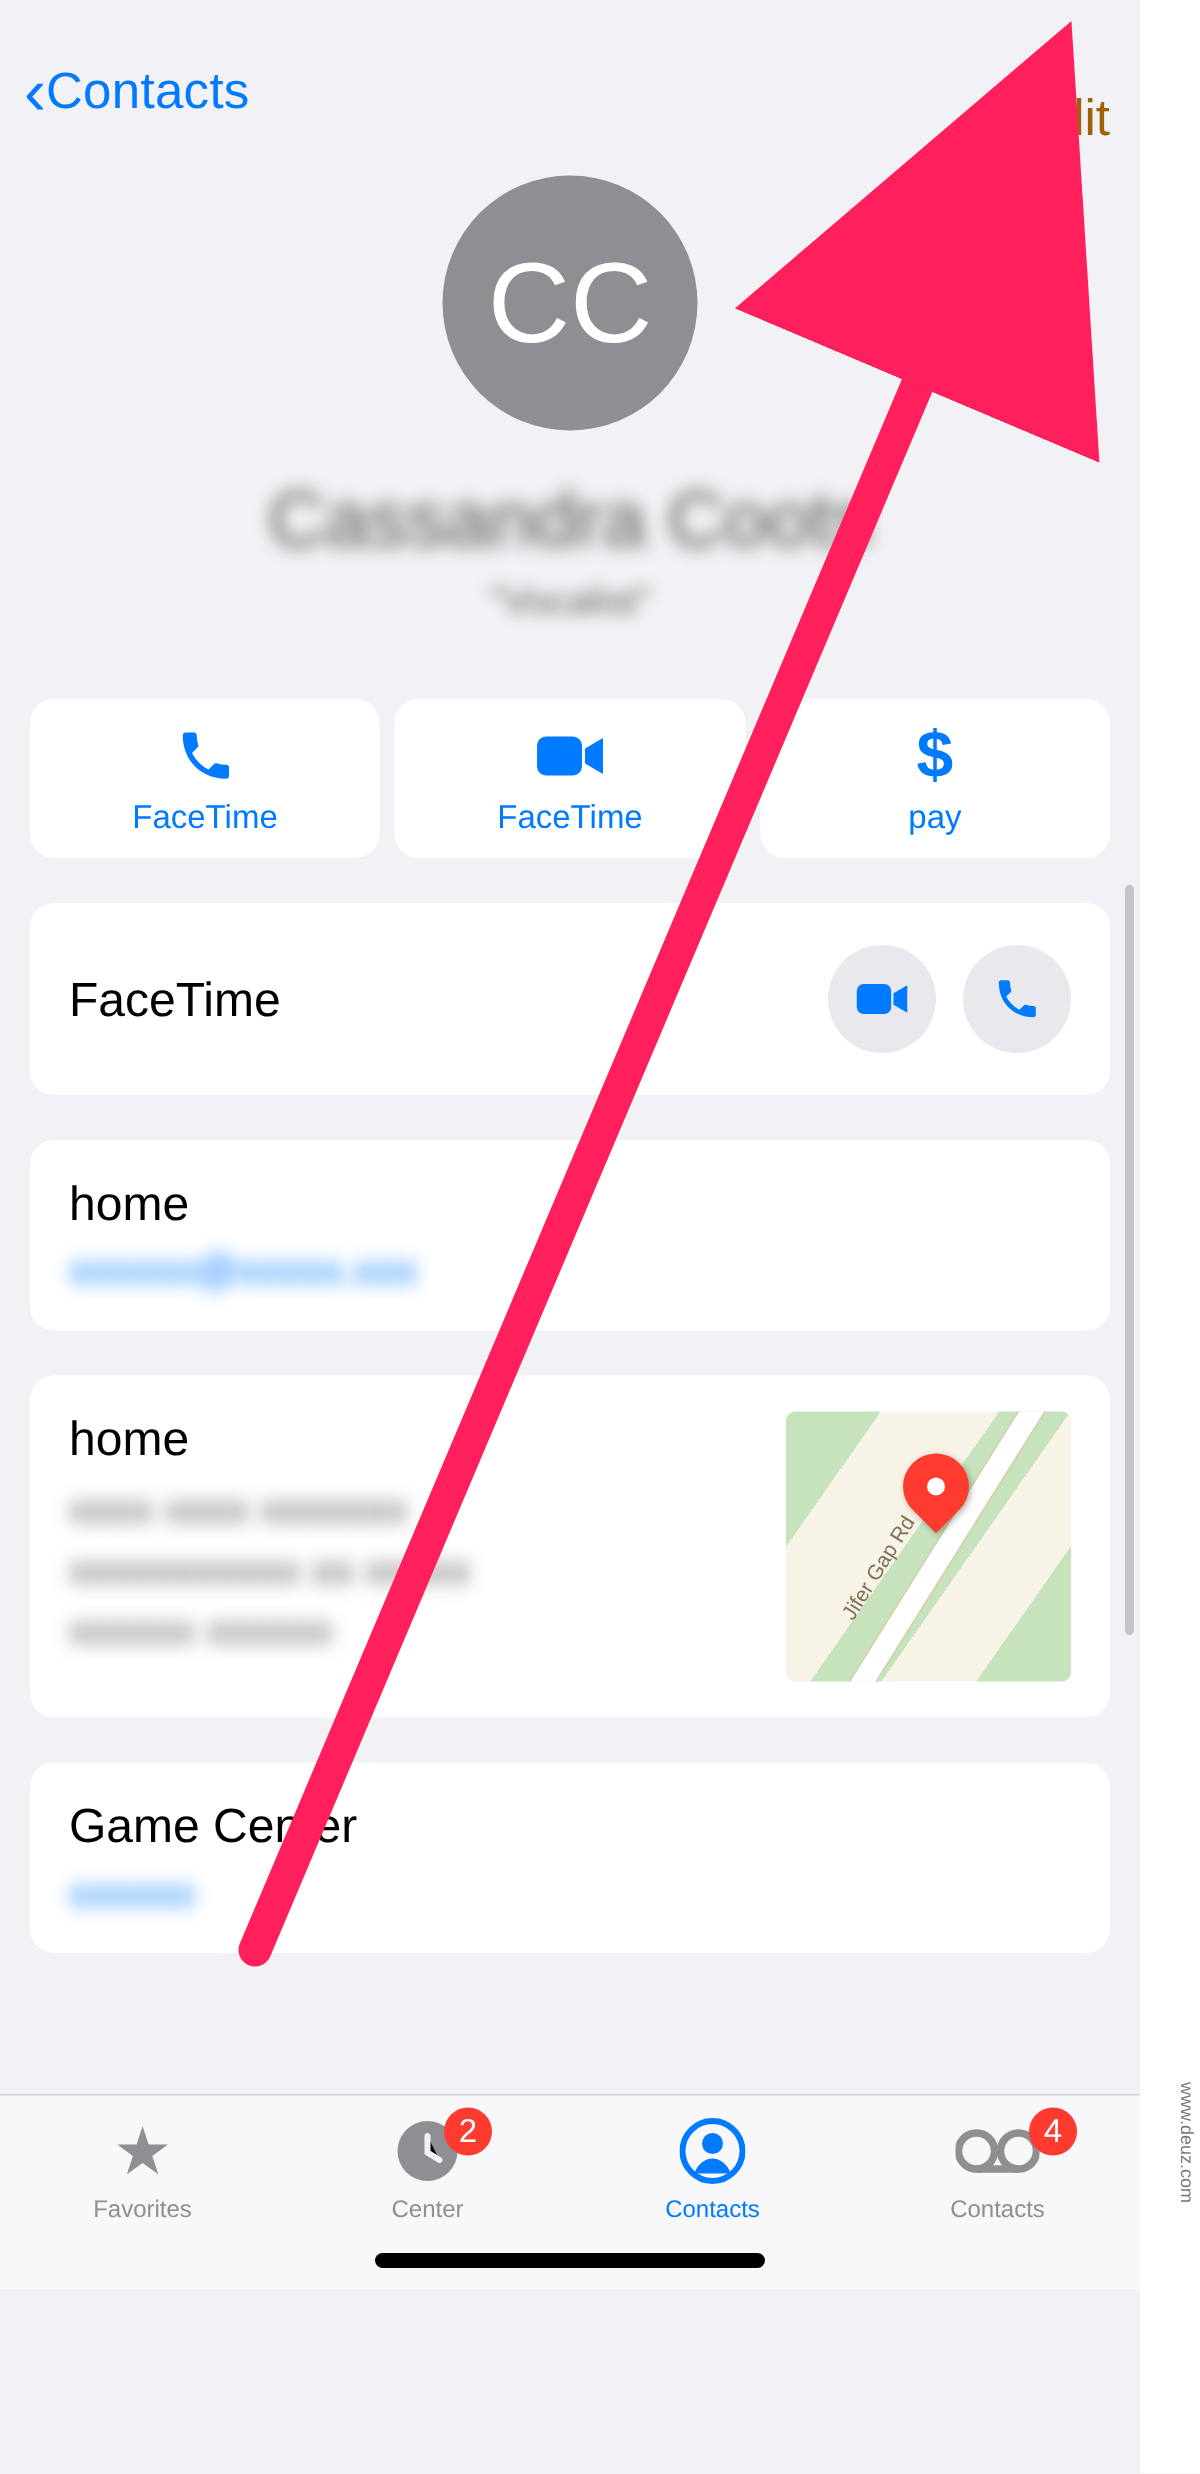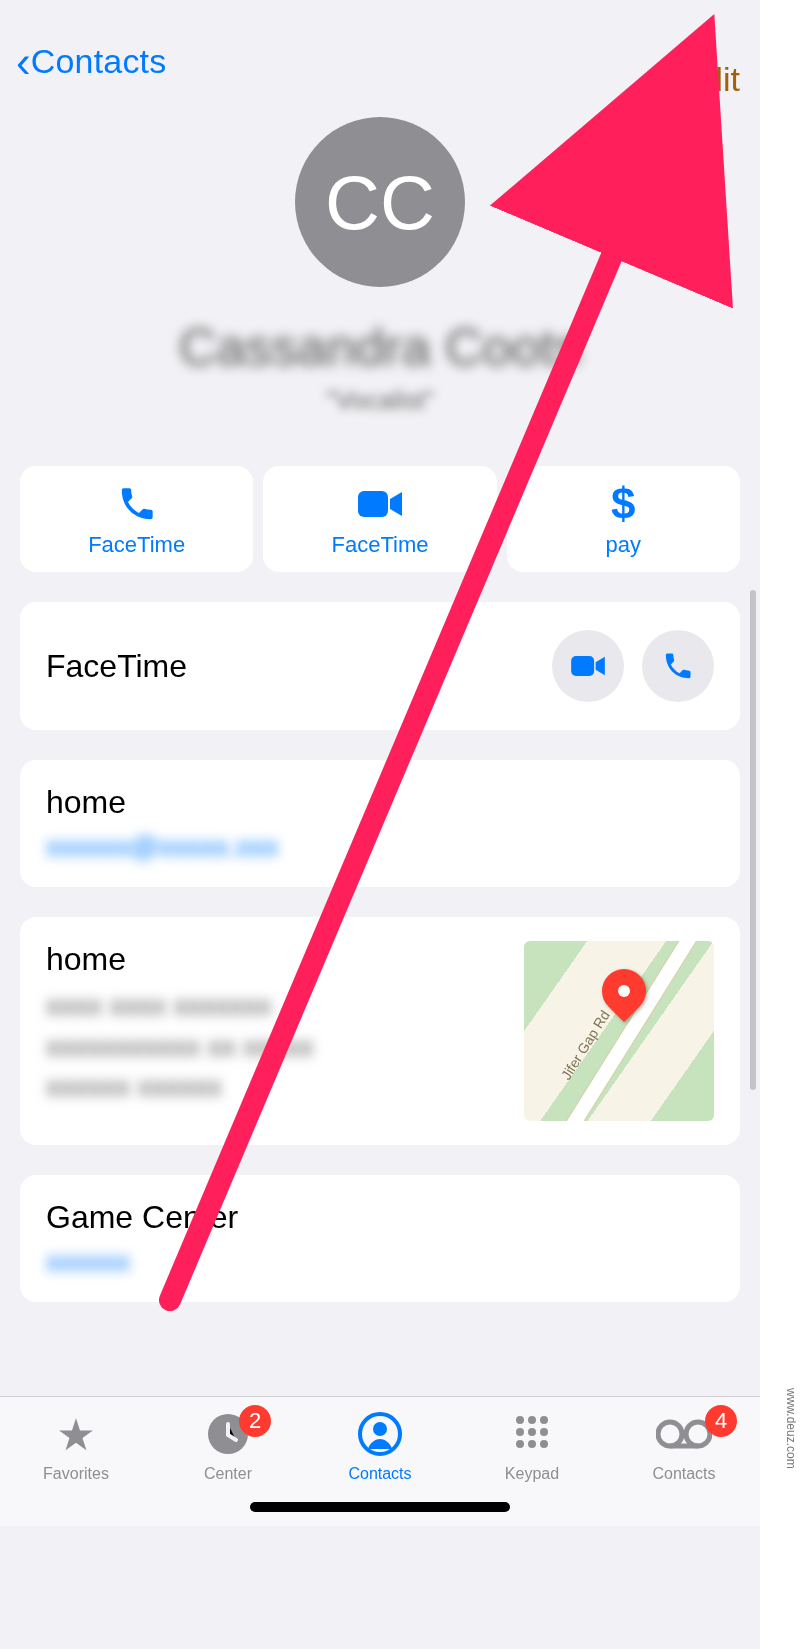--- a/index.html
+++ b/index.html
@@ -258,36 +258,20 @@
         <svg width="44" height="44" viewBox="0 0 44 44">
             <circle cx="22" cy="22" r="20" fill="none" stroke="#007aff" stroke-width="4"></circle>
             <circle cx="22" cy="17" r="7" fill="#007aff"></circle>
             <path fill="#007aff" d="M10 37c2-7 8-10 12-10s10 3 12 10"></path>
           </svg>
       </div>
       <div class="tlbl">Contacts</div>
     </div>
     <div class="tab">
       <div class="ticon">
-        <svg width="44" height="44" viewBox="0 0 44 44">
-          <circle cx="10" cy="8" r="4" fill="#8e8e93"></circle>
-            <circle cx="22" cy="8" r="4" fill="#8e8e93"></circle>
-            <circle cx="34" cy="8" r="4" fill="#8e8e93"></circle>
-          <circle cx="10" cy="20" r="4" fill="#8e8e93"></circle>
-            <circle cx="22" cy="20" r="4" fill="#8e8e93"></circle>
-            <circle cx="34" cy="20" r="4" fill="#8e8e93"></circle>
-          <circle cx="10" cy="32" r="4" fill="#8e8e93"></circle>
-            <circle cx="22" cy="32" r="4" fill="#8e8e93"></circle>
-            <circle cx="34" cy="32" r="4" fill="#8e8e93"></circle>
-        </svg>
-      </div>
-      <div class="tlbl">Keypad</div>
-    </div>
-    <div class="tab">
-      <div class="ticon">
         <svg width="56" height="34" viewBox="0 0 56 34">
             <circle cx="14" cy="17" r="12" fill="none" stroke="#8e8e93" stroke-width="5"></circle>
             <circle cx="42" cy="17" r="12" fill="none" stroke="#8e8e93" stroke-width="5"></circle>
             <line x1="14" y1="29" x2="42" y2="29" stroke="#8e8e93" stroke-width="5"></line>
           </svg>
       </div>
       <div class="badge" style="right:12px;">4</div>
       <div class="tlbl">Contacts</div>
     </div>
     <div class="homebar"></div>

